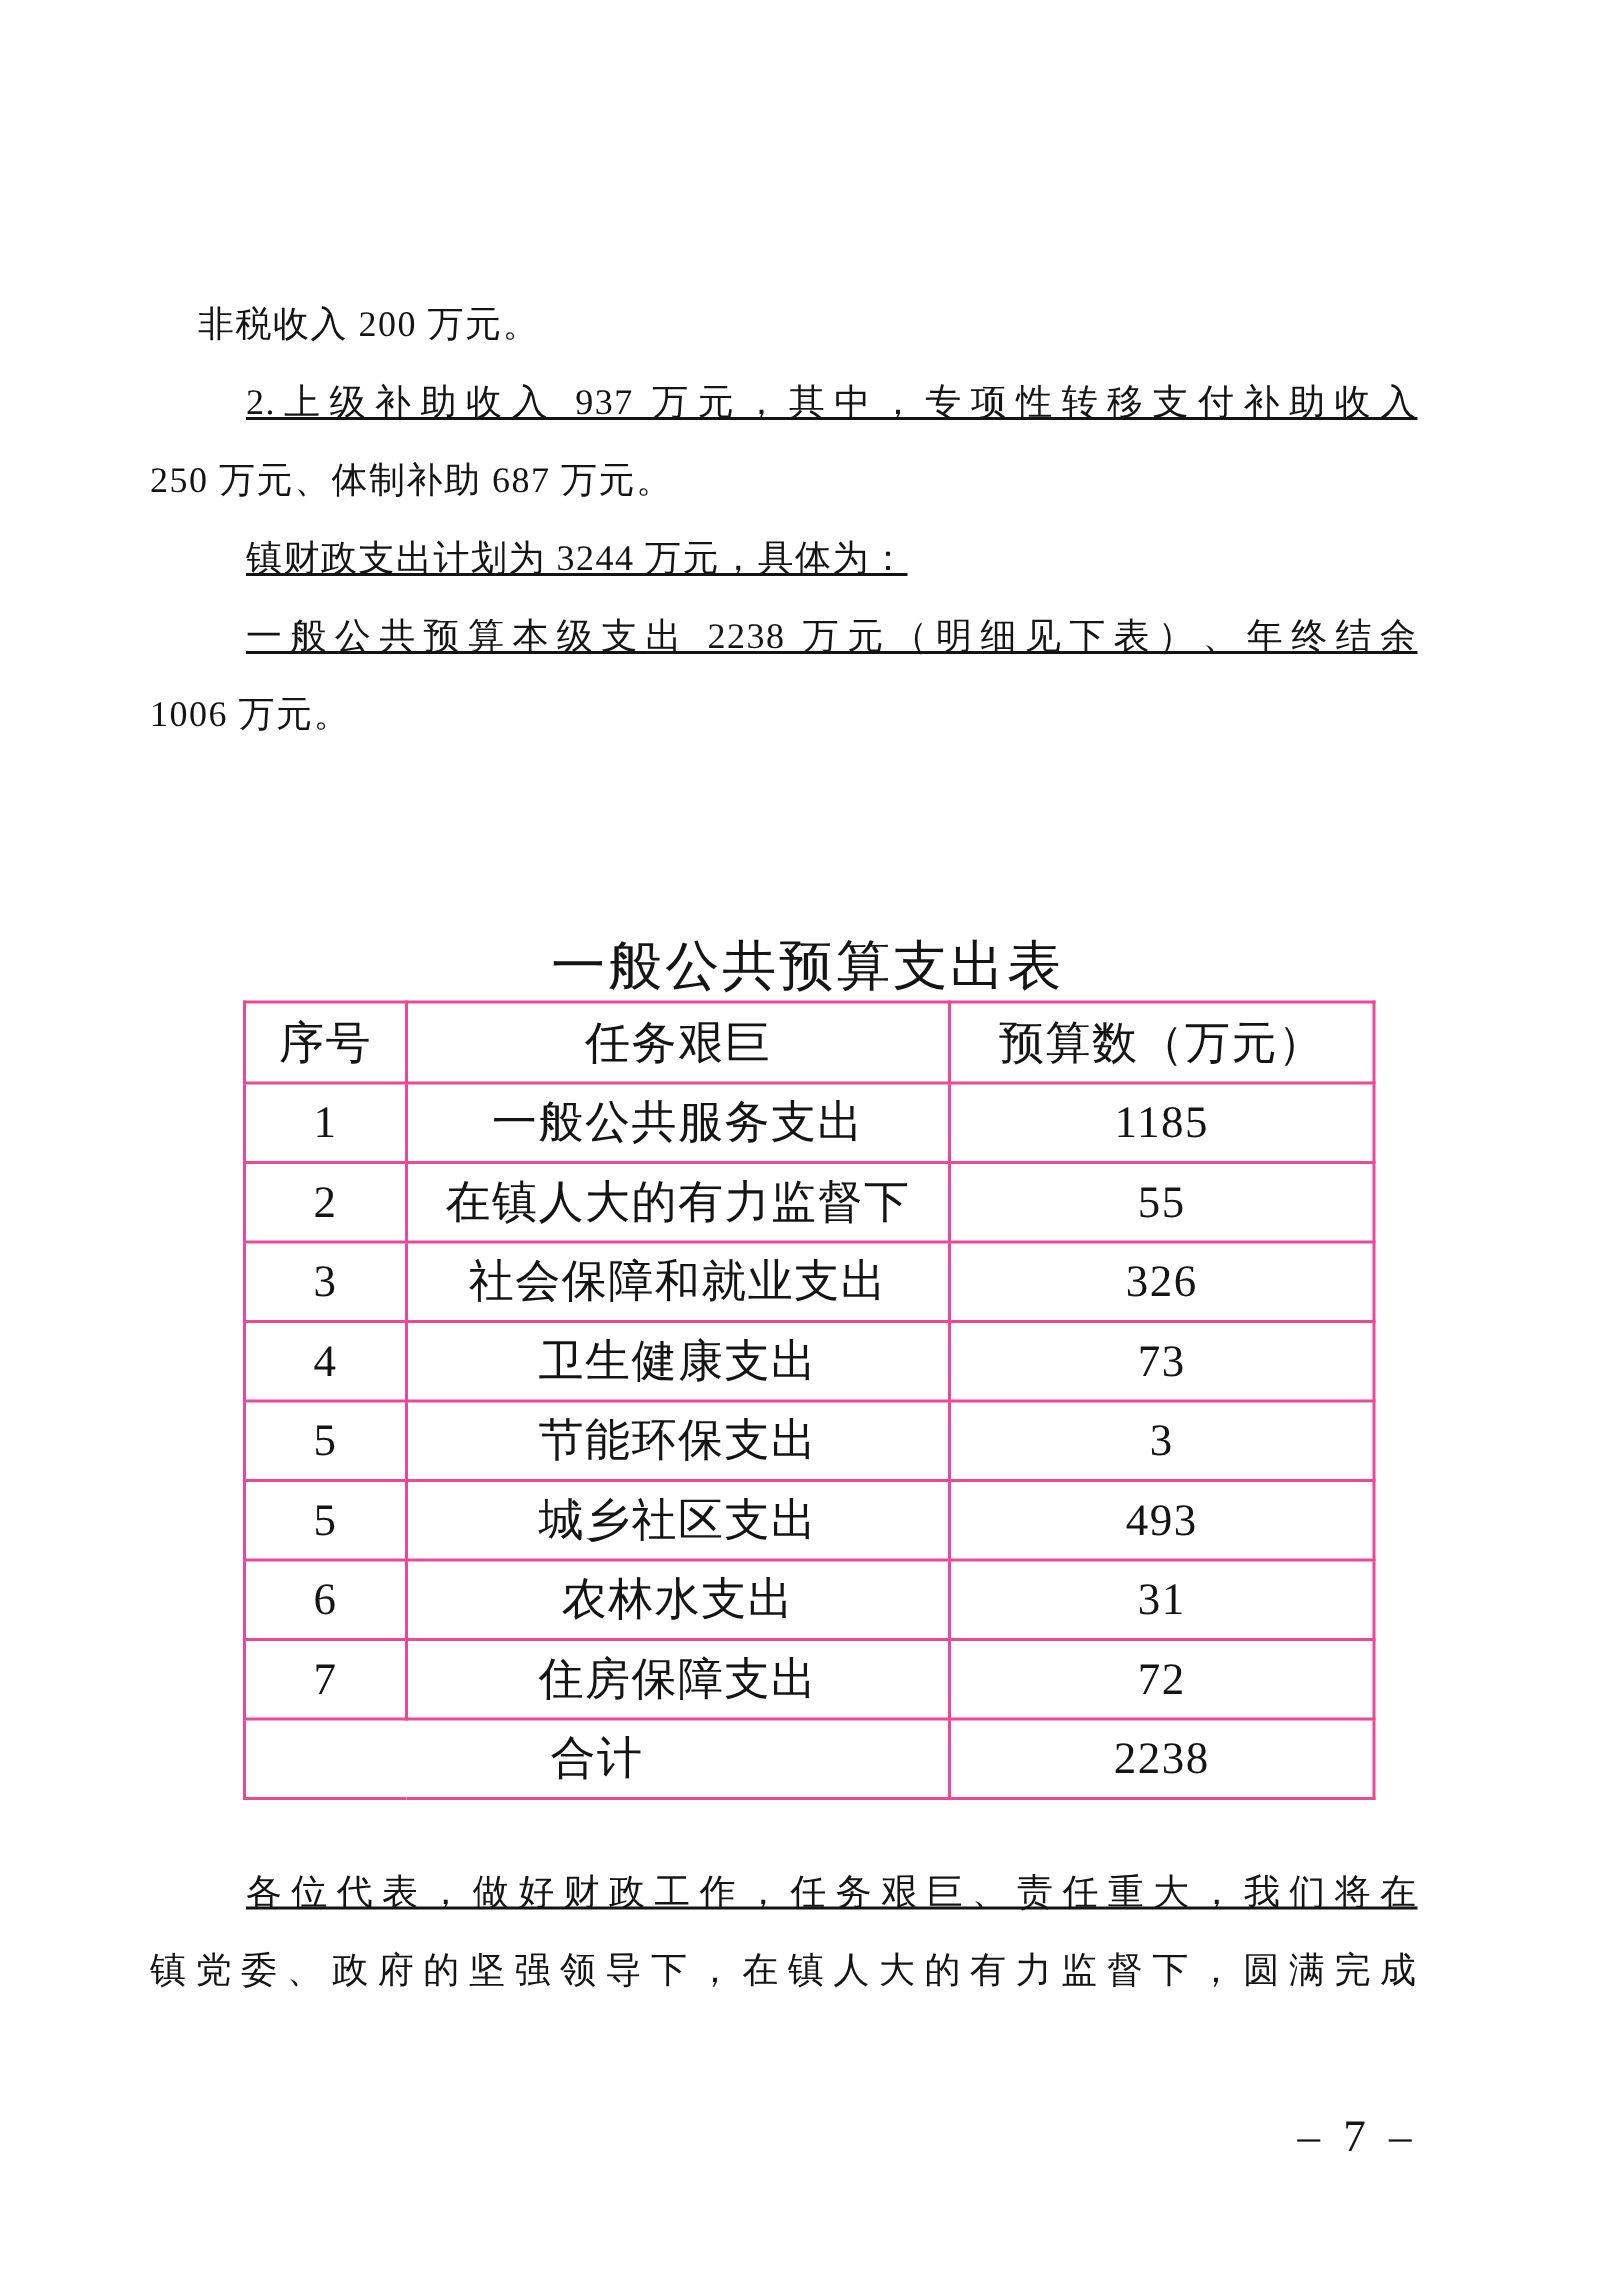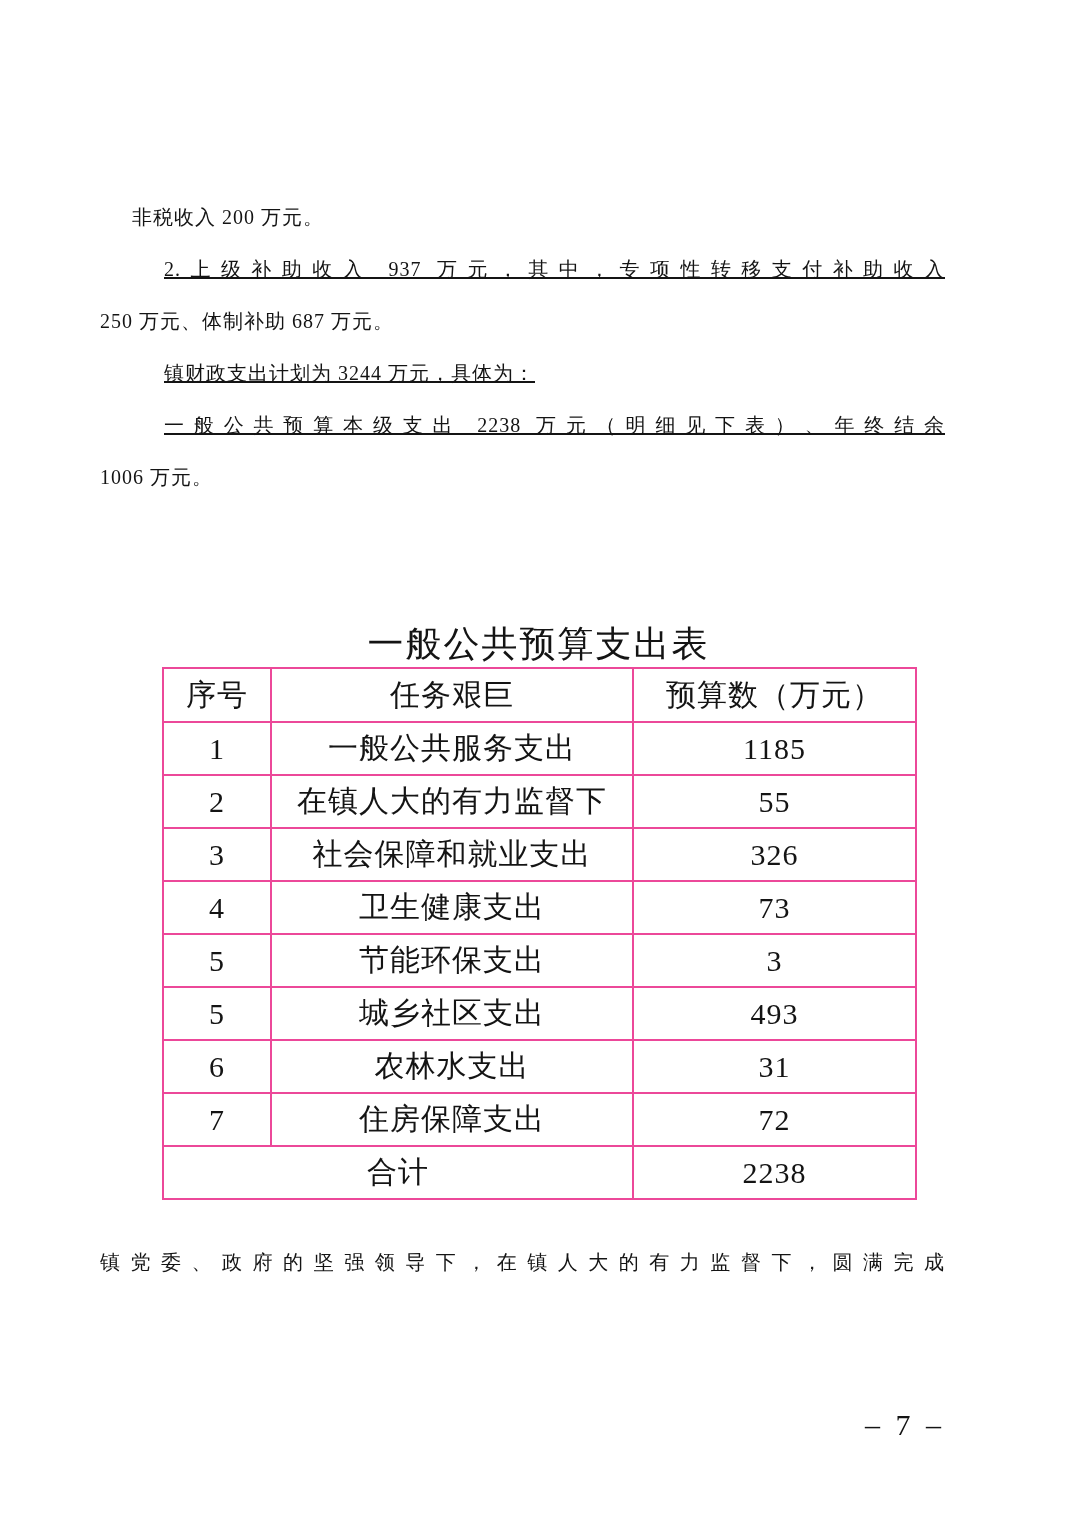--- a/index.html
+++ b/index.html
@@ -25,21 +25,21 @@
   }
   .closing-text {
     position: absolute;
     left: 100px;
     top: 1236px;
     width: 845px;
   }
   .bodyline {
     height: 52px;
     line-height: 52px;
-    font-size: 20px;
+    font-size: 24px;
     letter-spacing: 1px;
   }
   .ind { text-indent: 64px; text-decoration: underline; }
   .ind1 { text-indent: 32px; }
   .bold { font-weight: bold; }
   .fill {
     text-align: justify;
     text-align-last: justify;
   }
   
@@ -167,18 +167,19 @@
   </tbody>
     <tfoot>
       <tr>
         <td colspan="2">合计</td>
         <td>2238</td>
       </tr>
     </tfoot>
   </table>
 
   <div class="closing-text">
+    <div class="bodyline ind fill">各位代表，做好财政工作，任务艰巨、责任重大，我们将在</div>
     <div class="bodyline fill">镇党委、政府的坚强领导下，在镇人大的有力监督下，圆满完成</div>
   </div>
 
   <div class="page-num">– 7 –</div>
 
 </div>
 
 </body></html>

